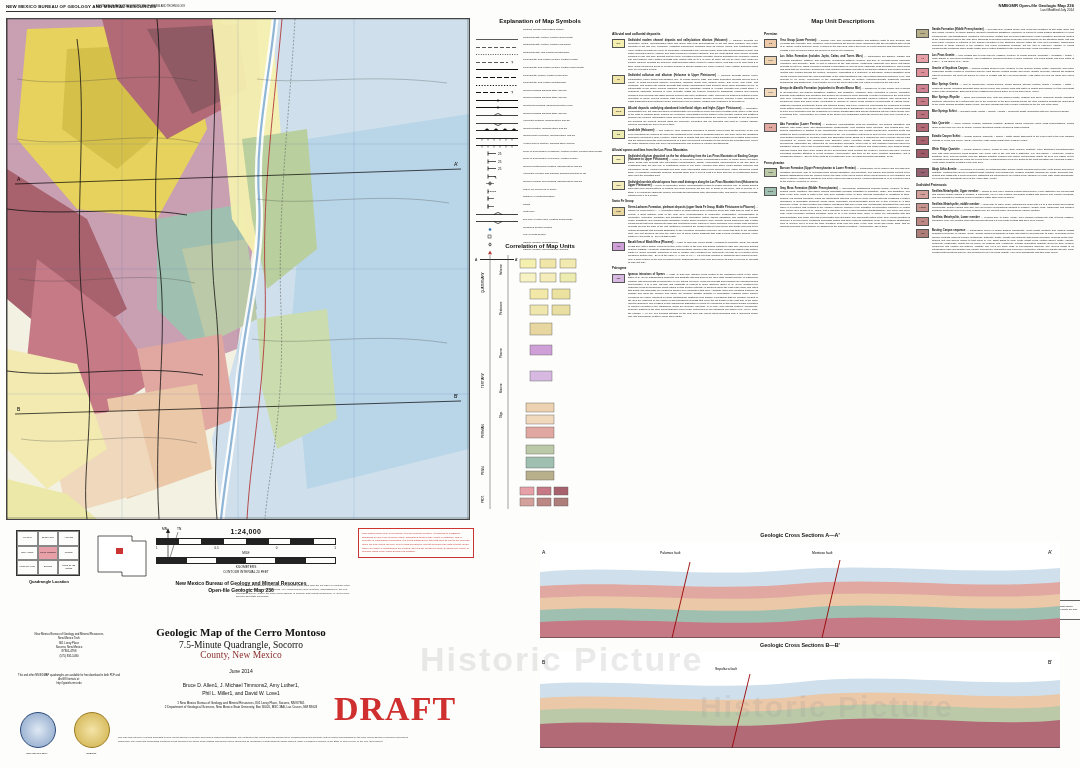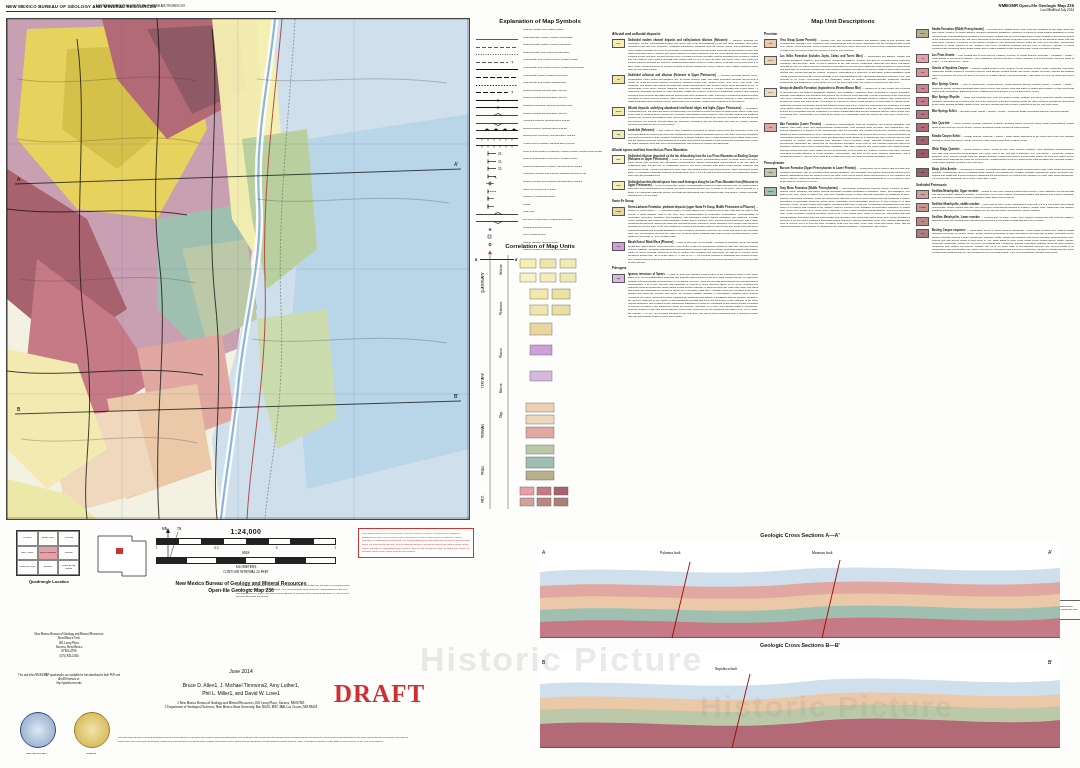--- a/index.html
+++ b/index.html
@@ -52,21 +52,21 @@
 
   .addr-block{position:absolute;left:8px;top:110px;width:110px;font-size:2.8px;line-height:1.55;text-align:center;}
   .avail-note{position:absolute;left:8px;top:152px;width:110px;font-size:2.6px;line-height:1.5;text-align:center;}
 
   .seals{position:absolute;left:14px;top:190px;width:110px;height:44px;}
   .seal{width:34px;height:34px;border-radius:50%;border:1.2px solid #2b4a7a;display:inline-block;position:relative;}
   .seal.gold{border-color:#9a7b23;background:radial-gradient(circle,#f3e4a8 0%,#d9be63 70%,#a8893a 100%);}
   .seal.blue{background:radial-gradient(circle,#dfe8f3 0%,#9fb6d4 70%,#41618f 100%);}
   .seal-lab{font-size:2.2px;text-align:center;width:34px;}
 
-  .draft{position:absolute;left:328px;top:158px;font-size:25px;font-weight:bold;color:#cf2f2f;font-family:"Liberation Serif",serif;letter-spacing:1px;}
+  .draft{position:absolute;left:328px;top:168px;font-size:34px;font-weight:bold;color:#cf2f2f;font-family:"Liberation Serif",serif;letter-spacing:1px;}
 
   .redbox{position:absolute;left:352px;top:6px;width:108px;border:.8px solid #c33;padding:3px;font-size:2.5px;color:#c33;line-height:1.45;}
   .graybox{position:absolute;left:230px;top:62px;width:118px;font-size:2.5px;line-height:1.5;color:#333;}
   .footnote{position:absolute;left:112px;top:214px;width:300px;font-size:2.4px;line-height:1.5;color:#333;}
 
   
   .symbols-col{position:absolute;left:474px;top:18px;width:132px;height:520px;}
   .col-head{font-size:6px;font-weight:bold;text-align:center;margin-bottom:4px;}
   .sym-row{display:flex;align-items:center;gap:3px;margin-bottom:2.6px;height:5px;}
   .sym-art{width:46px;height:5px;position:relative;flex:0 0 46px;}
@@ -262,20 +262,25 @@
         <text x="3" y="4" font-size="3.2" font-family="Liberation Sans">MN</text>
         <text x="18" y="4" font-size="3.2" font-family="Liberation Sans">TN</text>
       </svg>
     </div>
 
     <div class="pub-block">
       <div class="b1">New Mexico Bureau of Geology and Mineral Resources</div>
       <div class="b1">Open-file Geologic Map 236</div>
     </div>
 
+    <div class="map-title">
+      <div class="t1">Geologic Map of the Cerro Montoso</div>
+      <div class="t2">7.5-Minute Quadrangle, Socorro</div>
+      <div class="t3">County, New Mexico</div>
+    </div>
     <div class="map-date">June 2014</div>
     <div class="authors">
       <div>Bruce D. Allen1, J. Michael Timmons2, Amy Luther1,</div>
       <div>Phil L. Miller1, and David W. Love1</div>
       <div class="dept" style="margin-top:4px;">1 New Mexico Bureau of Geology and Mineral Resources, 801 Leroy Place, Socorro, NM 87801</div>
       <div class="dept">2 Department of Geological Sciences, New Mexico State University, Box 30001, MSC 3AB, Las Cruces, NM 88003</div>
     </div>
 
     <div class="addr-block">
       <div>New Mexico Bureau of Geology and Mineral Resources</div>

